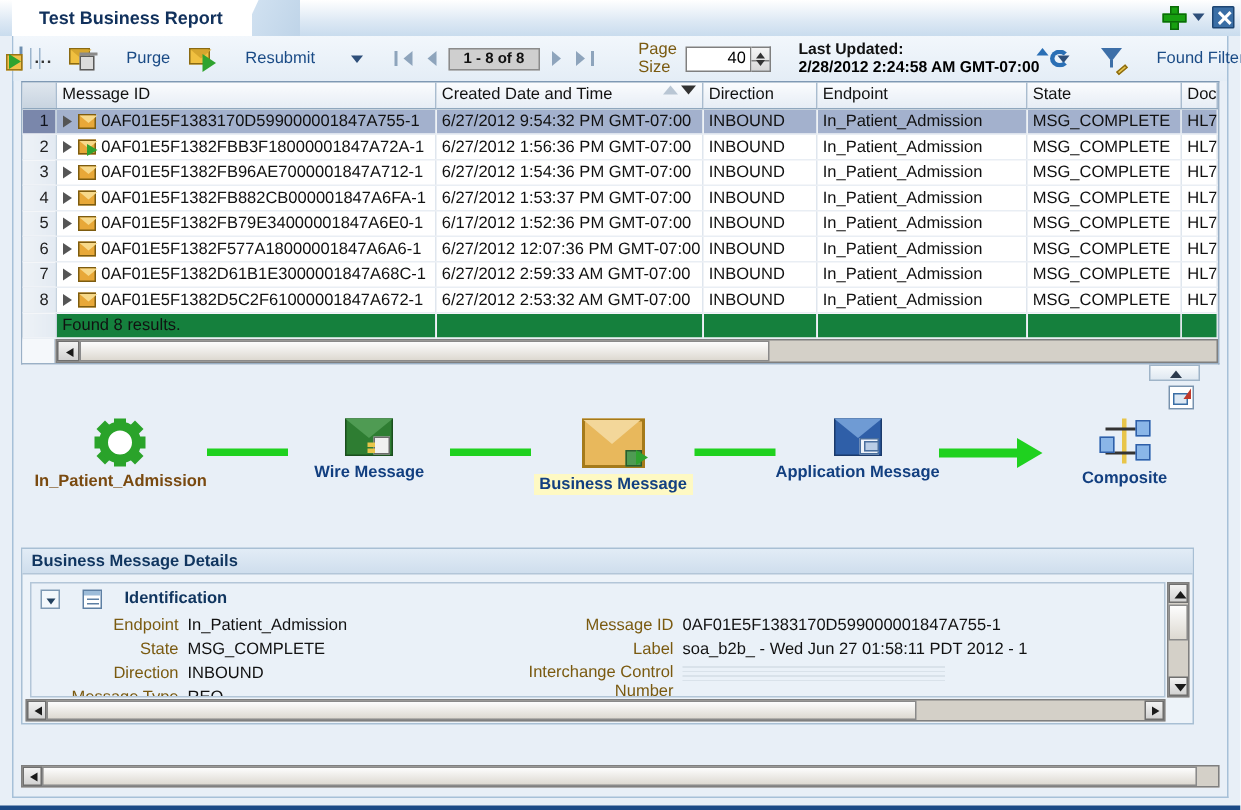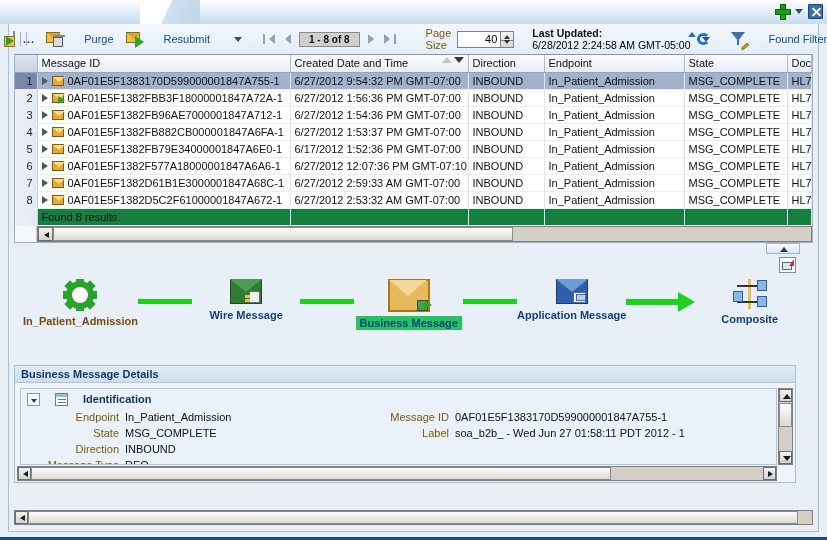--- a/index.html
+++ b/index.html
@@ -137,21 +137,21 @@
     font-family:"Liberation Sans",sans-serif;
   }
   .spin-btns{width:13px;height:17px;border:1px solid #7f7f7f;border-left:none;
     background:linear-gradient(to bottom,#f5f5f5,#d8d8d8);position:relative;}
   .spin-btns:before,.spin-btns:after{content:"";position:absolute;left:3px;width:0;height:0;
     border-left:3px solid transparent;border-right:3px solid transparent;}
   .spin-btns:before{top:3px;border-bottom:4px solid #333;}
   .spin-btns:after{bottom:3px;border-top:4px solid #333;}
   .spin-btns .mid{position:absolute;left:0;right:0;top:8px;height:1px;background:#7f7f7f;}
 
-  .lastupd{font-size:10.5px;line-height:12px;white-space:nowrap;}
+  .lastupd{font-size:10.5px;line-height:12px;white-space:nowrap;font-weight:bold;}
   .lastupd b{color:#111;}
   .ico-refresh{width:16px;height:15px;position:relative;display:inline-block;}
   .ico-refresh .ring{position:absolute;left:1px;top:1px;width:13px;height:12px;
     border:3px solid #2a6fb5;border-radius:50%;border-right-color:transparent;}
   .ico-refresh .t1{position:absolute;right:0;top:0;width:0;height:0;
     border-left:4px solid transparent;border-right:4px solid transparent;border-bottom:5px solid #2a6fb5;}
   .ico-filter{width:16px;height:15px;position:relative;display:inline-block;}
   .ico-filter .fun{position:absolute;left:0;top:0;width:0;height:0;
     border-left:7px solid transparent;border-right:7px solid transparent;border-top:9px solid #3d6fa8;}
   .ico-filter .stem{position:absolute;left:6px;top:8px;width:2px;height:5px;background:#3d6fa8;}
@@ -257,21 +257,21 @@
     position:relative;height:82px;margin-top:2px;
     display:flex;align-items:flex-start;justify-content:space-between;
     padding:0 14px;
   }
   .node{width:116px;display:flex;flex-direction:column;align-items:center;}
   .node .cap{
     margin-top:4px;font-size:11px;font-weight:bold;white-space:nowrap;
   }
   .cap.brown{color:#7a4a10;}
   .cap.blue{color:#123f80;}
-  .cap.hl{background:#22c55e;padding:1px 4px;}
+  .cap.hl{background:#fef9c3;padding:1px 4px;}
   .connector{flex:1;display:flex;align-items:center;justify-content:center;height:46px;}
   .line{width:54px;height:5px;background:#1fd11f;}
   .arrowline{display:flex;align-items:center;}
   .arrowline .ln{width:52px;height:6px;background:#1fd11f;}
   .arrowline .hd{width:0;height:0;border-top:10px solid transparent;border-bottom:10px solid transparent;
     border-left:17px solid #1fd11f;}
 
   
   .ico-gear{width:34px;height:32px;position:relative;}
   .ico-gear .outer{position:absolute;left:3px;top:2px;width:28px;height:28px;border-radius:50%;
@@ -378,20 +378,23 @@
   }
   .bluefoot{position:absolute;left:0;right:0;bottom:0;height:3px;background:#1b4a86;}
 </style>
 </head>
 <body>
 
 <div id="app">
 
   <div class="tabstrip">
     <div class="curve"></div>
+    <div class="tab-active">
+      <span>Test Business Report</span>
+    </div>
     <div class="win-controls">
       <span class="ico-plus"></span>
       <span class="ico-caret-dn"></span>
       <span class="ico-close"></span>
     </div>
   </div>
 
   <div class="panel">
 
     <div class="toolbar">
@@ -448,21 +451,21 @@
         <input class="spin-input" value="40" style="">
         <span class="spin-btns">
             <span class="mid"></span>
           </span>
       </span>
 
       <div class="tb-sep"></div>
 
       <div class="lastupd">
         <b>Last Updated:</b><br>
-        <span>6/28/2012 2:24:58 AM GMT-05:00</span>
+        <span>2/28/2012 2:24:58 AM GMT-07:00</span>
       </div>
 
       <span class="ico-refresh">
         <span class="ring"></span>
           <span class="t1"></span>
       </span>
       <span class="ico-caret-dn"></span>
 
       <div class="tb-sep"></div>
 
@@ -584,21 +587,21 @@
           </tr>
           <tr>
             <td class="numcol">6</td>
             <td>
               <span class="msgcell">
                   <span class="tri"></span>
               <span class="mini-env"></span>
               <span>0AF01E5F1382F577A18000001847A6A6-1</span>
                 </span>
             </td>
-            <td>6/27/2012 12:07:36 PM GMT-07:10</td>
+            <td>6/27/2012 12:07:36 PM GMT-07:00</td>
             <td>INBOUND</td>
             <td>In_Patient_Admission</td>
             <td>MSG_COMPLETE</td>
             <td>HL7-2.3.1-A</td>
           </tr>
           <tr>
             <td class="numcol">7</td>
             <td>
               <span class="msgcell">
                   <span class="tri"></span>
@@ -767,20 +770,24 @@
 
           <div class="fcol right">
             <div class="frow">
               <span class="flabel">Message ID</span>
               <span class="fvalue">0AF01E5F1383170D599000001847A755-1</span>
             </div>
             <div class="frow">
               <span class="flabel">Label</span>
               <span class="fvalue">soa_b2b_ - Wed Jun 27 01:58:11 PDT 2012 - 1</span>
             </div>
+            <div class="frow">
+              <span class="flabel" style="line-height:13px">Interchange Control Number</span>
+              <span class="fvalue empty"></span>
+            </div>
           </div>
         </div>
       </div>
 
       <div class="dets-vscroll">
         <div class="vs-btn"></div>
         <div class="vs-thumb"></div>
         <div class="vs-btn dn"></div>
       </div>
 

